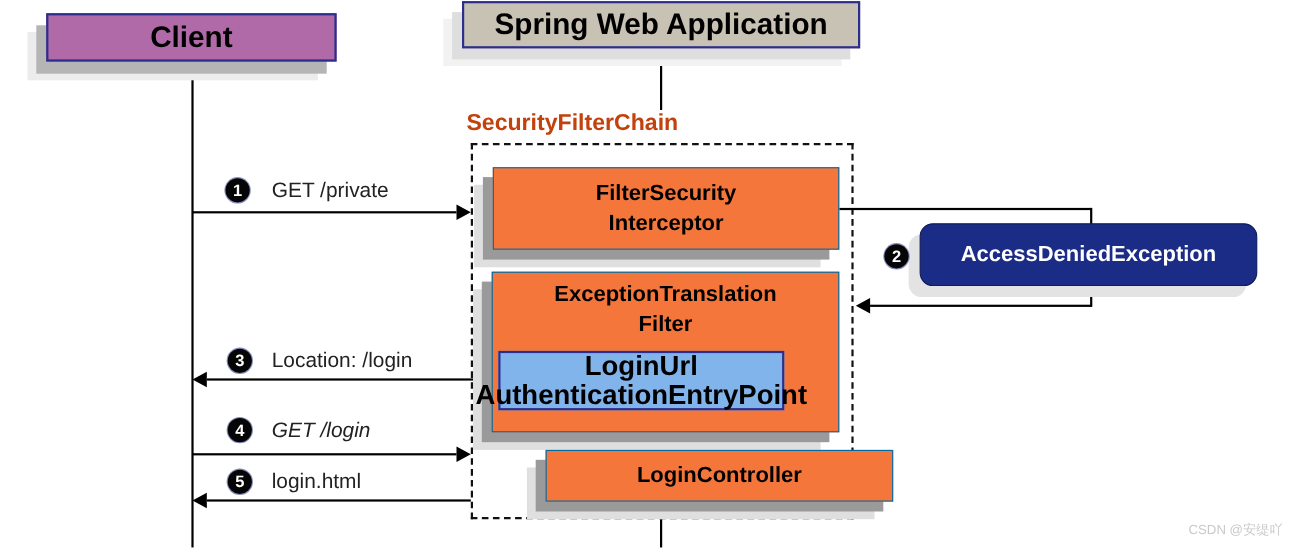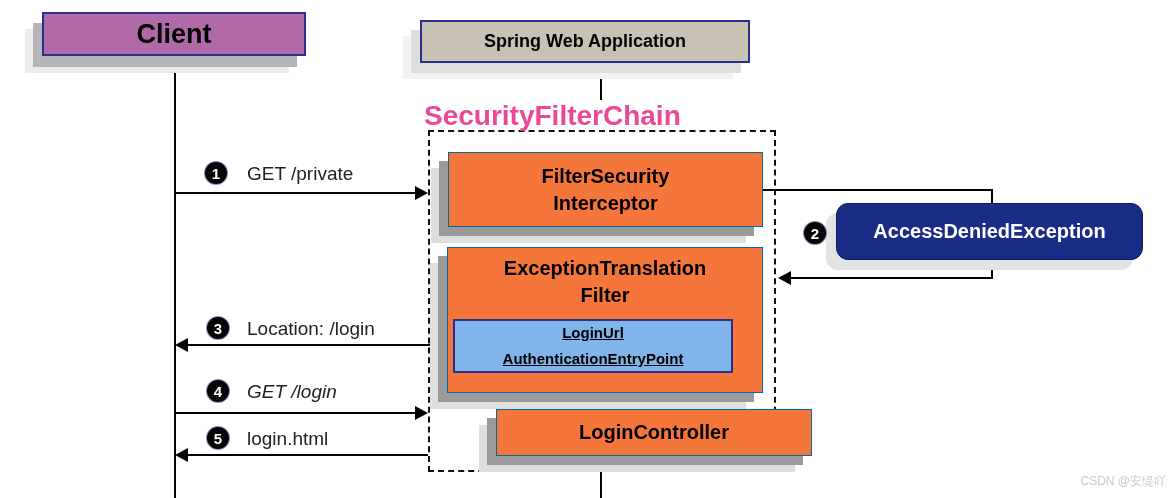--- a/index.html
+++ b/index.html
@@ -10,45 +10,45 @@
   .box{
     position:absolute;display:flex;flex-direction:column;align-items:center;justify-content:center;
     font-weight:bold;color:#000;text-align:center;box-sizing:border-box;z-index:2;
   }
   .client-box{
     left:42px;top:12px;width:264px;height:44px;font-size:27px;
     background:var(--client_fill);border:2px solid var(--border_navy);
     box-shadow:-9px 11px 0 0 #b5b5b5,-17px 17px 0 0 #ececec;
   }
   .app-box{
-    left:420px;top:20px;width:330px;height:43px;font-size:18px;
+    left:420px;top:1px;width:362px;height:43px;font-size:27px;
     background:var(--app_fill);border:2px solid var(--border_navy);
     box-shadow:-9px 10px 0 0 #dedede,-17px 16px 0 0 #f2f2f2;
   }
   .orange{
     background:var(--filter_fill);border:1px solid #0369a1;font-size:20px;line-height:27px;
     box-shadow:-9px 9px 0 0 #9a9a9a,-17px 16px 0 0 #dfdfdf;
   }
   .fsi-box{left:448px;top:152px;width:315px;height:75px;}
   .etf-box{left:447px;top:247px;width:316px;height:146px;justify-content:flex-start;padding-top:7px;}
   .entry-box{
-    left:453px;top:319px;width:280px;height:54px;font-size:15px;line-height:26px;
-    background:var(--entry_point_fill);border:2px solid var(--border_navy);z-index:3;text-decoration:underline;
+    left:453px;top:319px;width:260px;height:54px;font-size:25px;line-height:26px;
+    background:var(--entry_point_fill);border:2px solid var(--border_navy);z-index:3;
   }
   .lc-box{left:448px;top:409px;width:316px;height:47px;margin-left:48px;}
   .ade-box{
     left:836px;top:203px;width:307px;height:57px;font-size:20px;border-radius:12px;
     background:var(--exception_fill);color:#fff;border:1px solid #101c5a;z-index:3;
     box-shadow:-10px 10px 0 0 #e3e3e3;
   }
   .sfc-box{
     position:absolute;left:428px;top:130px;width:348px;height:342px;box-sizing:border-box;
     border:2px dashed #111;z-index:1;background:transparent;
   }
-  .sfc-title{position:absolute;left:424px;top:100px;font-size:28px;font-weight:bold;color:#ec4899;z-index:2;}
+  .sfc-title{position:absolute;left:424px;top:100px;font-size:21px;font-weight:bold;color:#c2410c;z-index:2;}
   .line{position:absolute;background:#000;z-index:1;}
   .arrowhead{position:absolute;width:0;height:0;z-index:1;}
   .ah-right{border-top:7px solid transparent;border-bottom:7px solid transparent;border-left:13px solid #000;}
   .ah-left{border-top:7px solid transparent;border-bottom:7px solid transparent;border-right:13px solid #000;}
   .step-circle{
     position:absolute;width:22px;height:22px;border-radius:50%;background:#050505;color:#fff;
     display:flex;align-items:center;justify-content:center;font-size:15px;font-weight:bold;
     z-index:4;box-shadow:0 0 0 1px rgba(40,50,140,.55);
   }
   .msg-label{position:absolute;font-size:19px;color:#222;z-index:2;white-space:nowrap;}

